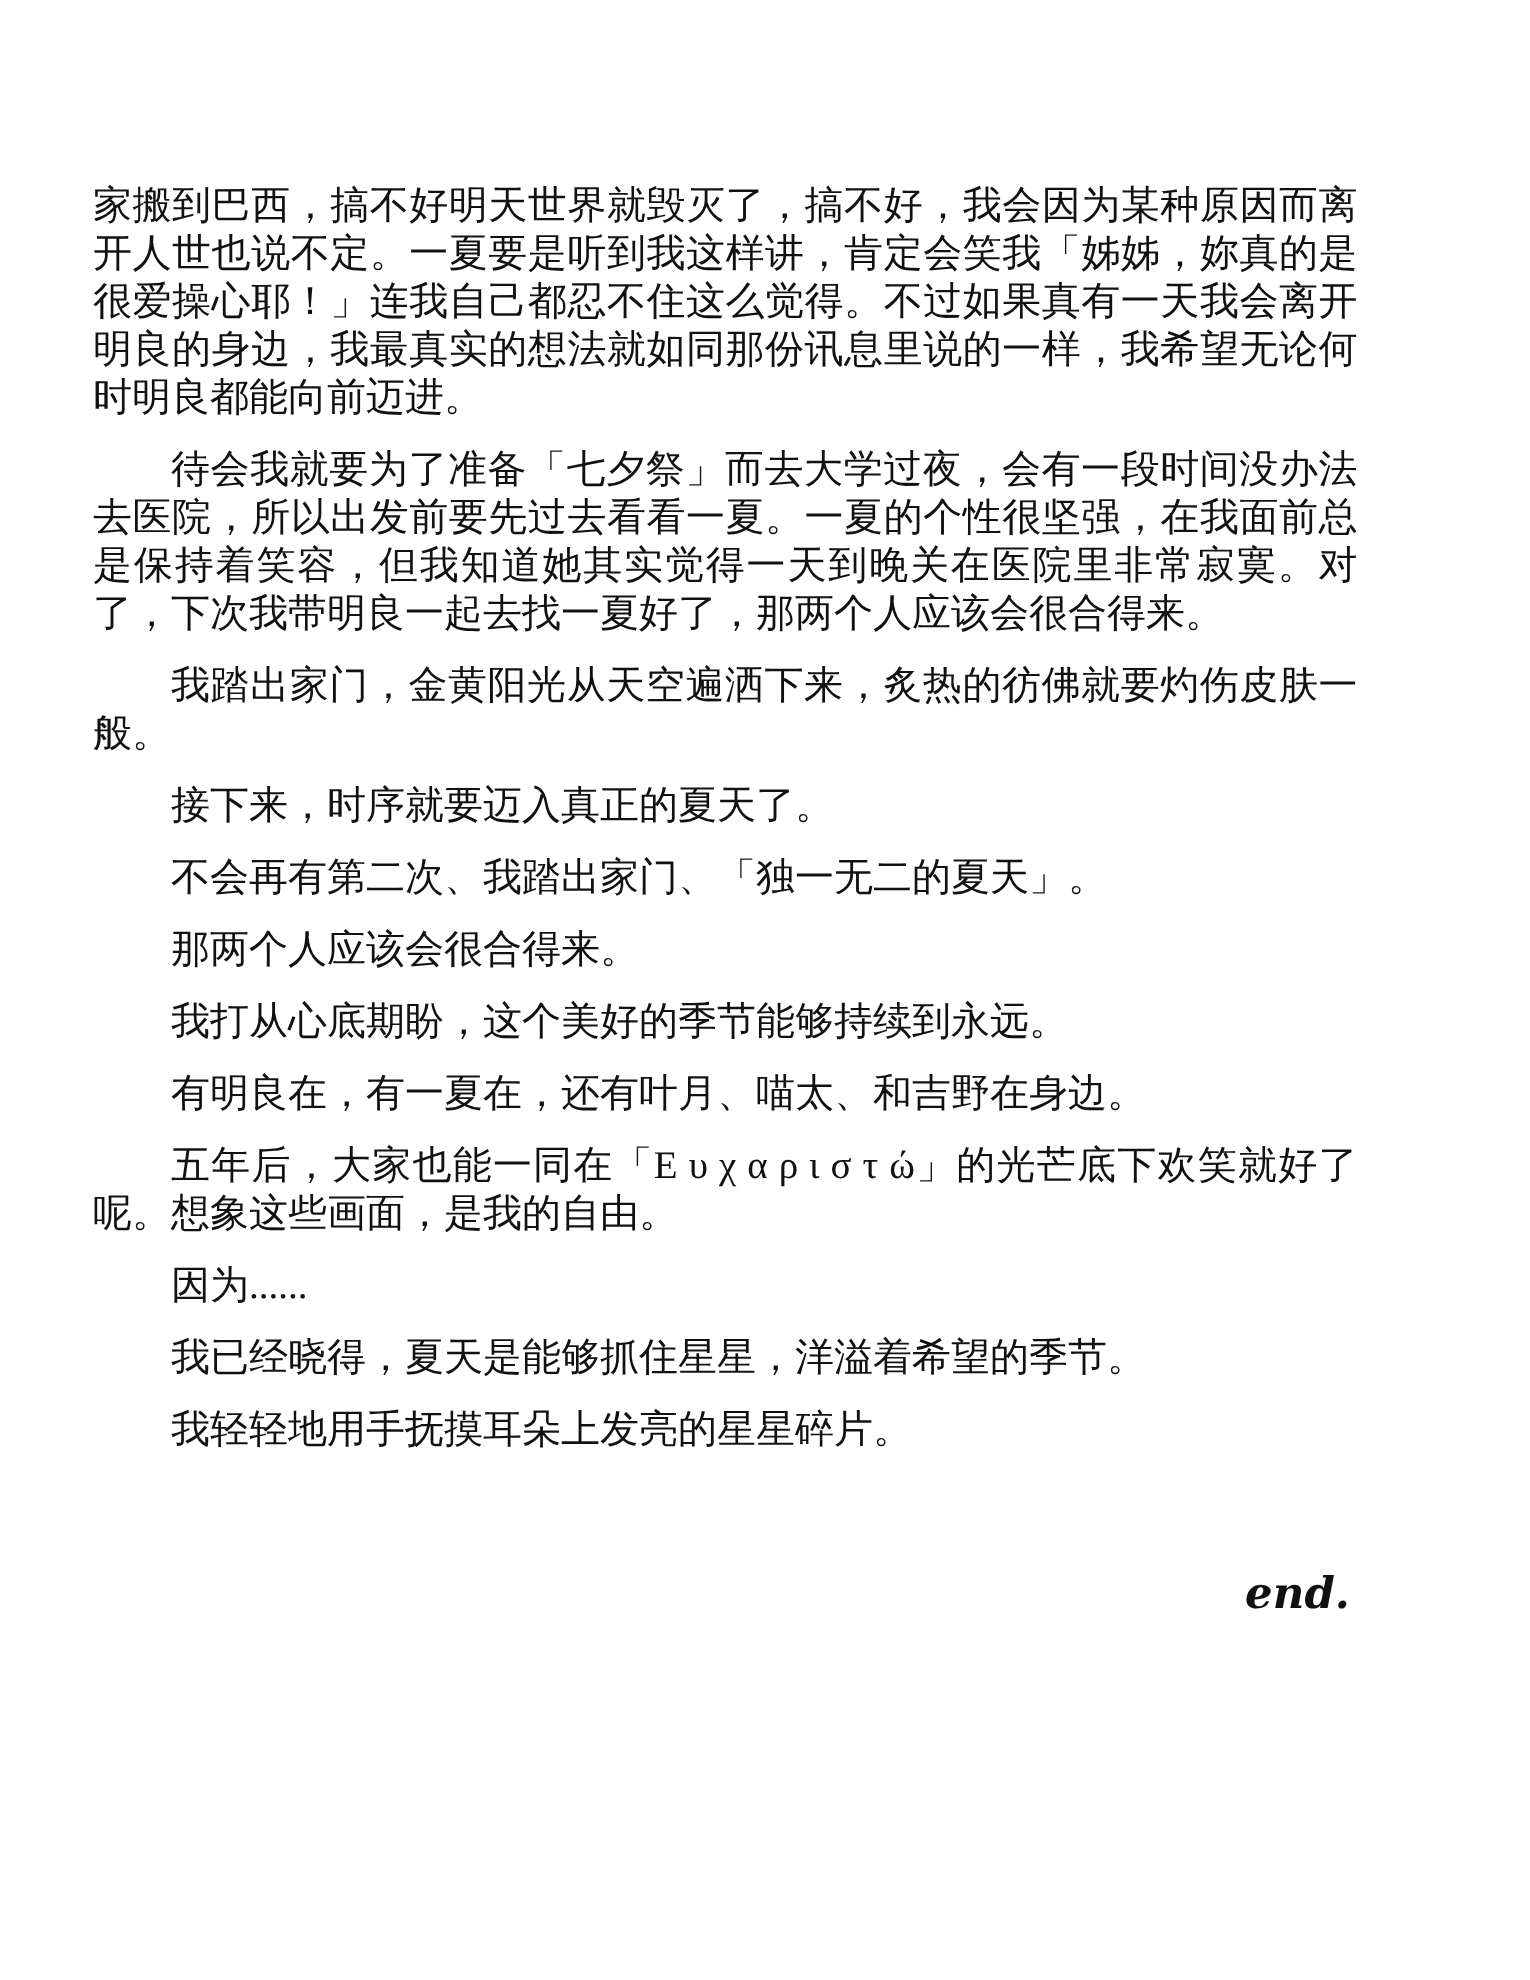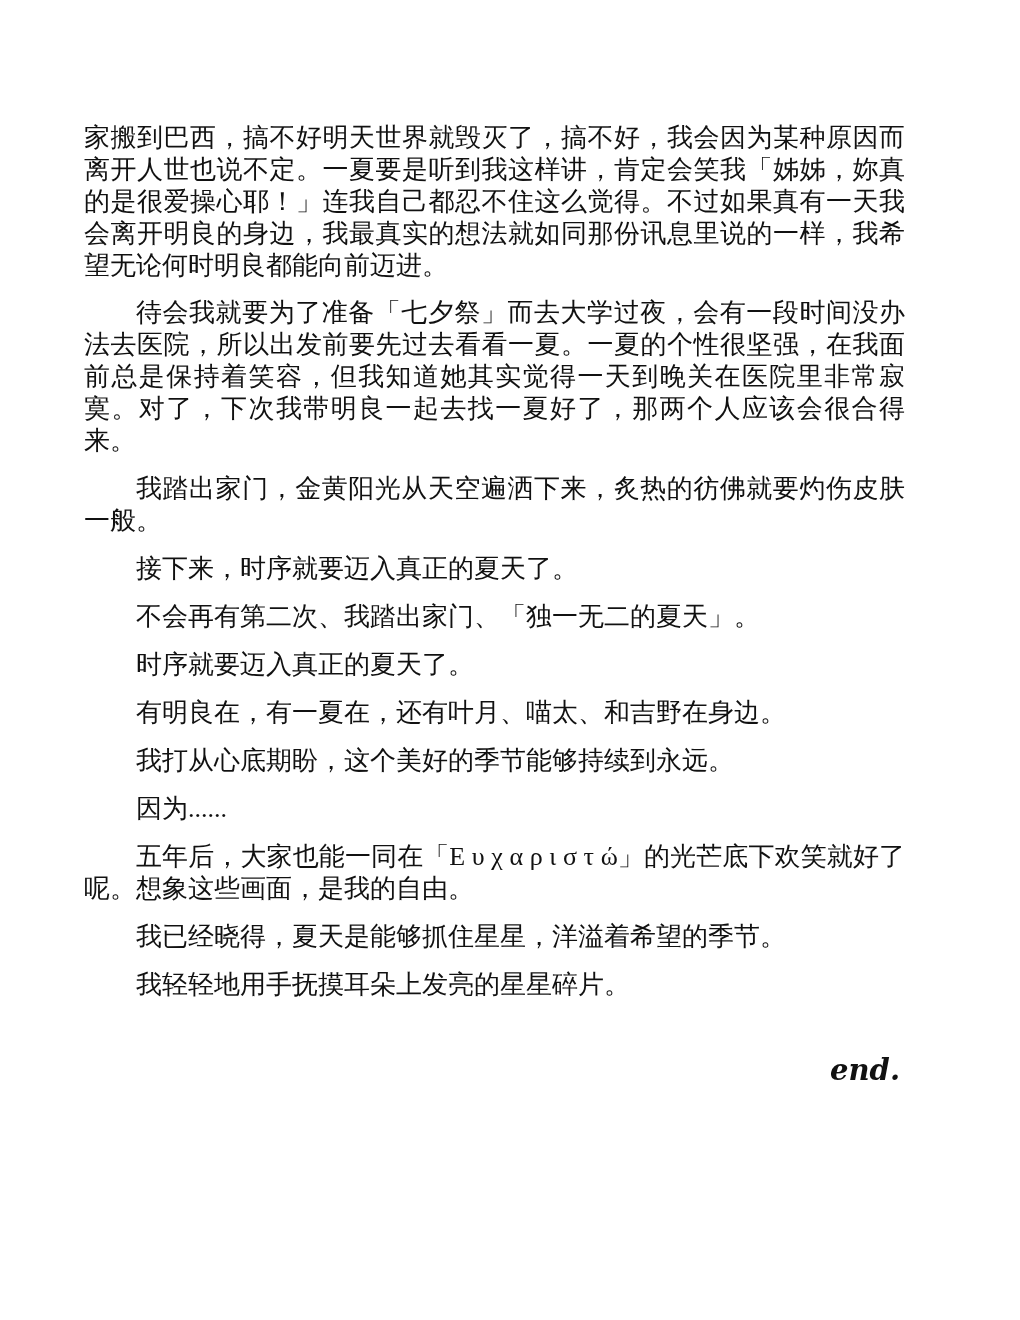--- a/index.html
+++ b/index.html
@@ -14,37 +14,37 @@
   }
   .page {
     width: 1020px;
     height: 1320px;
     background: #ffffff;
     overflow: hidden;
     box-sizing: border-box;
   }
   .content {
     box-sizing: border-box;
-    padding: 121px 115px 0 84px;
+    padding: 121px 115px 0 62px;
   }
   p.para {
     margin: 0 0 16px 0;
     font-size: 26px;
     line-height: 32px;
     color: #111111;
     text-align: justify;
     text-justify: inter-ideograph;
     word-break: break-all;
   }
   p.para.indent {
     text-indent: 2em;
     font-family: Liberation Serif, serif;
   }
   .end-line {
-    margin-top: 52px;
+    margin-top: 76px;
     text-align: right;
     padding-right: 5px;
   }
   .end-marker {
     font-family: "DejaVu Serif", "Liberation Serif", serif;
     font-style: italic;
     font-weight: 700;
     font-size: 29px;
     color: #111111;
   }
@@ -53,25 +53,25 @@
 <body style="background: rgb(255, 255, 255);">
 
 <div class="page">
   <main class="content">
     <div id="paragraphs" style="color: rgb(17, 17, 17);">
         <p class="para">家搬到巴西，搞不好明天世界就毁灭了，搞不好，我会因为某种原因而离开人世也说不定。一夏要是听到我这样讲，肯定会笑我「姊姊，妳真的是很爱操心耶！」连我自己都忍不住这么觉得。不过如果真有一天我会离开明良的身边，我最真实的想法就如同那份讯息里说的一样，我希望无论何时明良都能向前迈进。</p>
         <p class="para indent">待会我就要为了准备「七夕祭」而去大学过夜，会有一段时间没办法去医院，所以出发前要先过去看看一夏。一夏的个性很坚强，在我面前总是保持着笑容，但我知道她其实觉得一天到晚关在医院里非常寂寞。对了，下次我带明良一起去找一夏好了，那两个人应该会很合得来。</p>
         <p class="para indent">我踏出家门，金黄阳光从天空遍洒下来，炙热的彷佛就要灼伤皮肤一般。</p>
         <p class="para indent">接下来，时序就要迈入真正的夏天了。</p>
         <p class="para indent">不会再有第二次、我踏出家门、「独一无二的夏天」。</p>
-        <p class="para indent">时序就要迈入真正的夏天了。</p>
+        <p class="para indent">那两个人应该会很合得来。</p>
+        <p class="para indent">我打从心底期盼，这个美好的季节能够持续到永远。</p>
         <p class="para indent">有明良在，有一夏在，还有叶月、喵太、和吉野在身边。</p>
-        <p class="para indent">我打从心底期盼，这个美好的季节能够持续到永远。</p>
+        <p class="para indent">五年后，大家也能一同在「Ε υ χ α ρ ι σ τ ώ」的光芒底下欢笑就好了呢。想象这些画面，是我的自由。</p>
         <p class="para indent">因为......</p>
-        <p class="para indent">五年后，大家也能一同在「Ε υ χ α ρ ι σ τ ώ」的光芒底下欢笑就好了呢。想象这些画面，是我的自由。</p>
         <p class="para indent">我已经晓得，夏天是能够抓住星星，洋溢着希望的季节。</p>
         <p class="para indent">我轻轻地用手抚摸耳朵上发亮的星星碎片。</p>
       </div>
     <div class="end-line">
       <span class="end-marker">end.</span>
     </div>
   </main>
 </div>
 
 </body></html>

